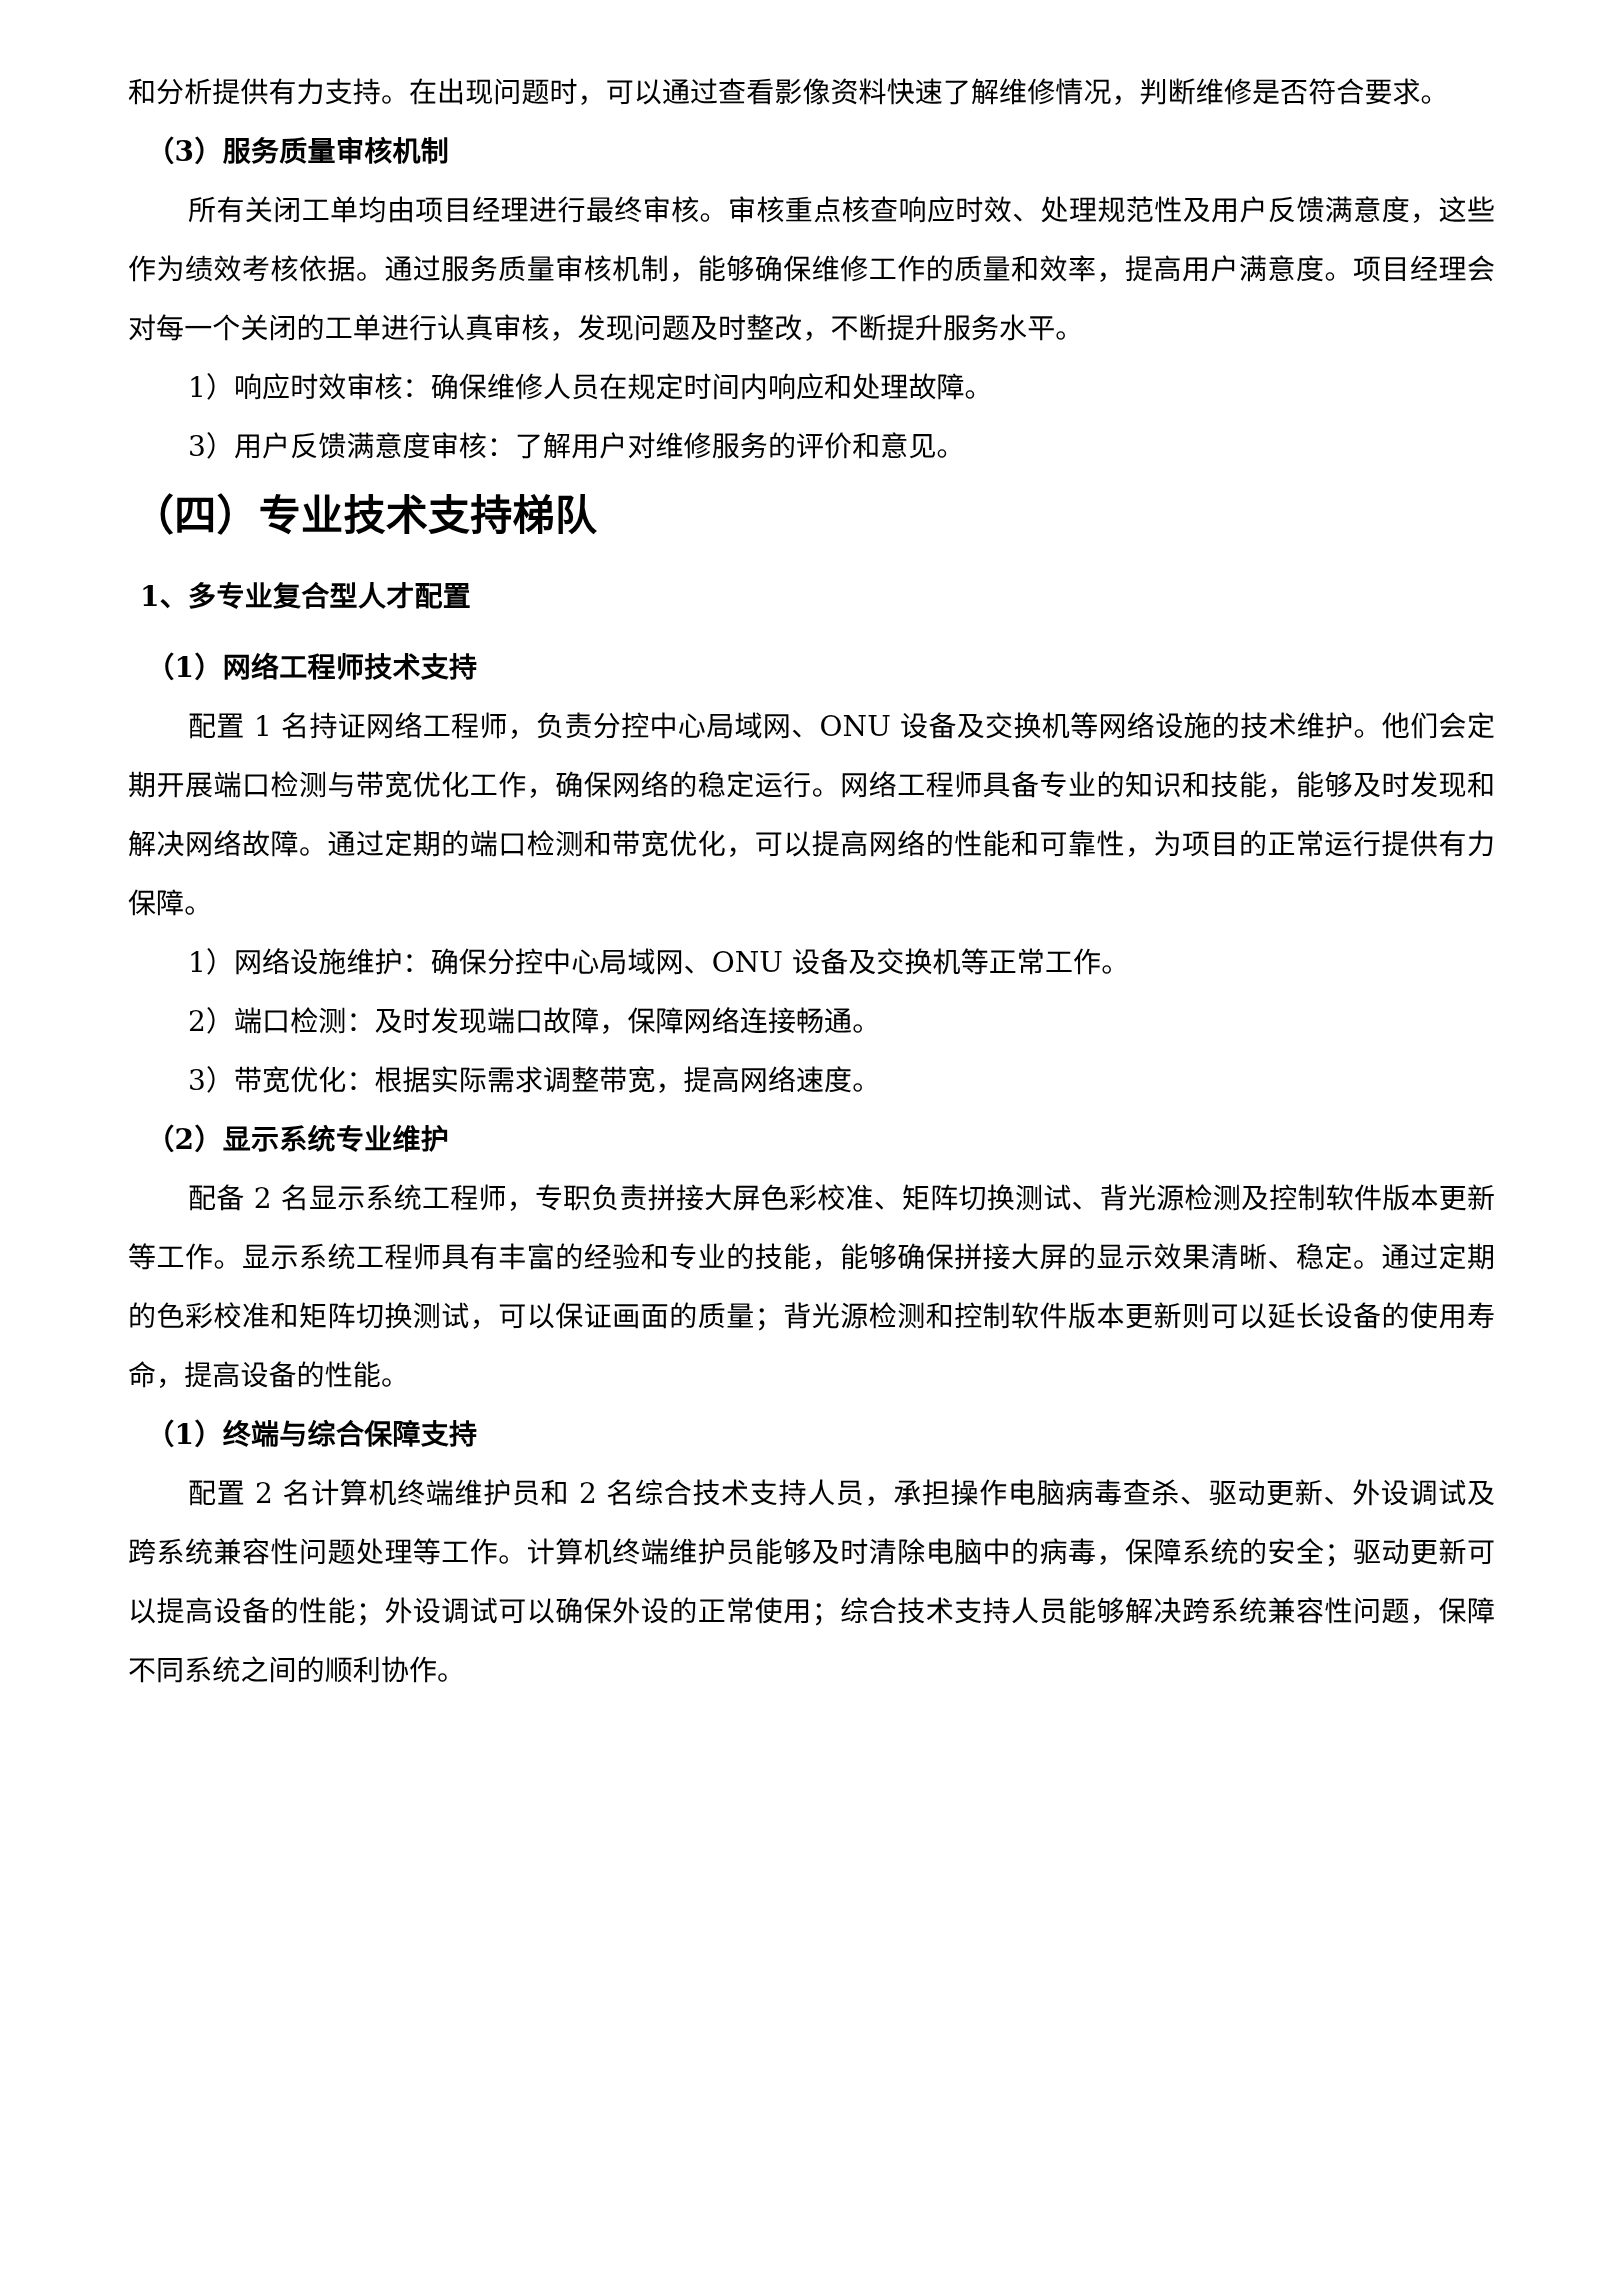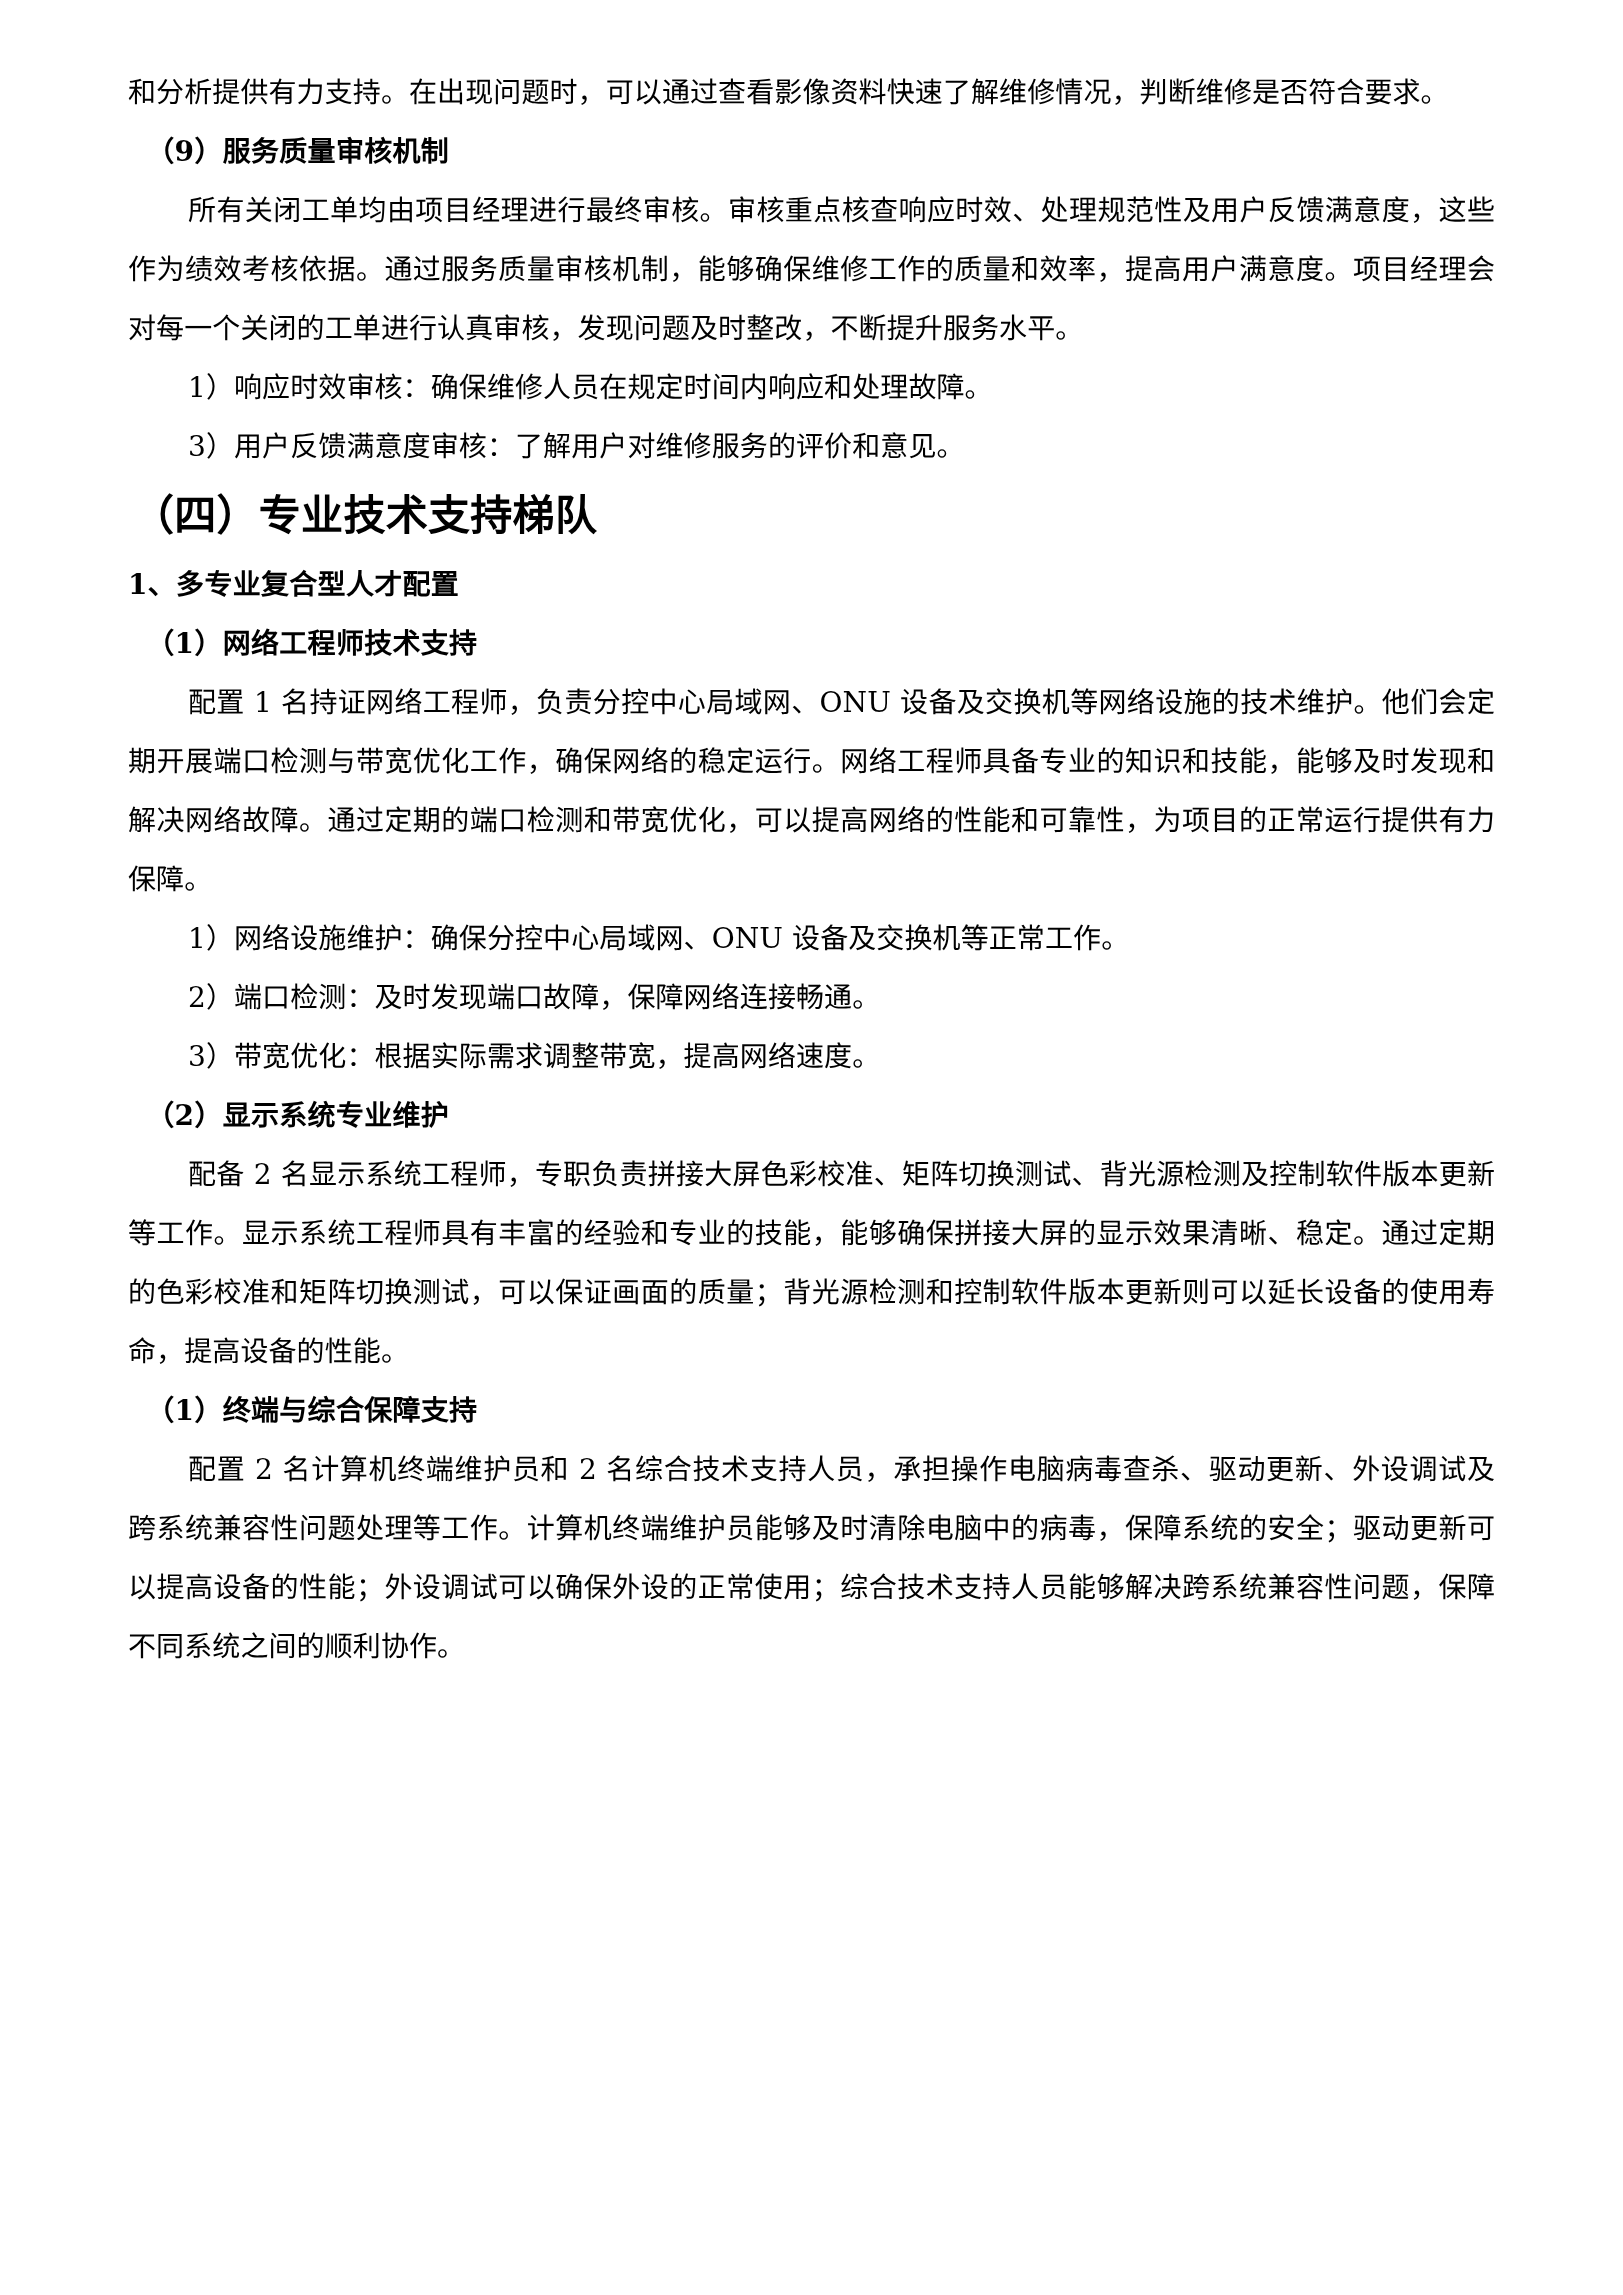--- a/index.html
+++ b/index.html
@@ -46,21 +46,21 @@
     line-height: 59px;
     font-weight: bold;
     margin: 0;
     text-indent: 18.3px;
     letter-spacing: 0.3px;
   }
   .h-num {           
     font-size: 28px;
     line-height: 59px;
     font-weight: bold;
-    margin: 0;
+    margin: 12px;
     letter-spacing: 0.3px;
   }
   .h-section {       
     font-size: 42px;
     line-height: 71px;
     font-weight: bold;
     margin: 0;
     text-indent: 3.9px;
     letter-spacing: 0.3px;
   }
@@ -68,21 +68,21 @@
   .spacer-xs { height: 3.9px; }
 </style>
 </head>
 <body>
 
 <div class="page">
   <div class="content">
 
     <p class="p">和分析提供有力支持。在出现问题时，可以通过查看影像资料快速了解维修情况，判断维修是否符合要求。</p>
 
-    <h3 class="h-sub">（9）服务质量审核机制</h3>
+    <h3 class="h-sub">（3）服务质量审核机制</h3>
 
     <p class="p indent">所有关闭工单均由项目经理进行最终审核。审核重点核查响应时效、处理规范性及用户反馈满意度，这些作为绩效考核依据。通过服务质量审核机制，能够确保维修工作的质量和效率，提高用户满意度。项目经理会对每一个关闭的工单进行认真审核，发现问题及时整改，不断提升服务水平。</p>
 
     <p class="p list">1）响应时效审核：确保维修人员在规定时间内响应和处理故障。</p>
 
 
     <p class="p list">3）用户反馈满意度审核：了解用户对维修服务的评价和意见。</p>
 
     <div class="spacer-xs"></div>
 

